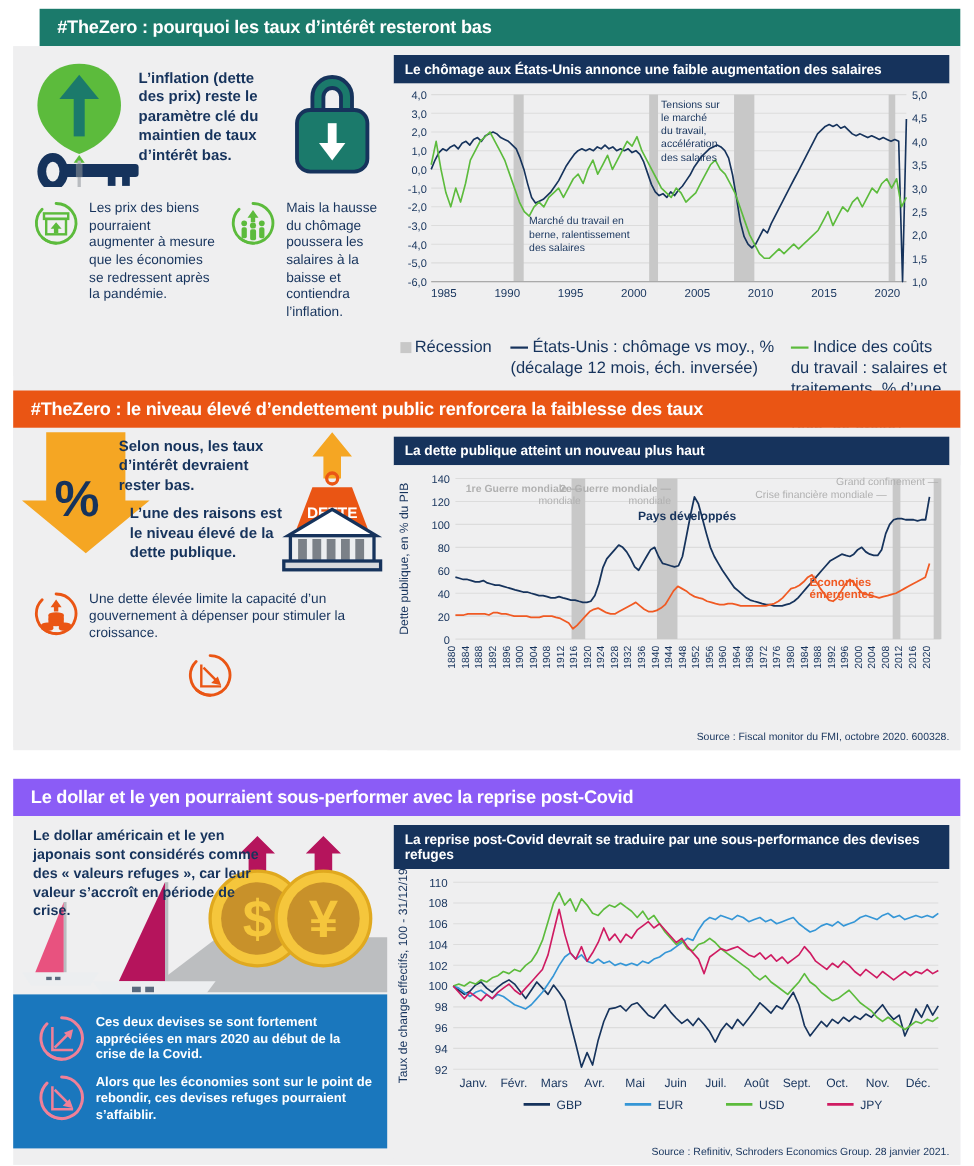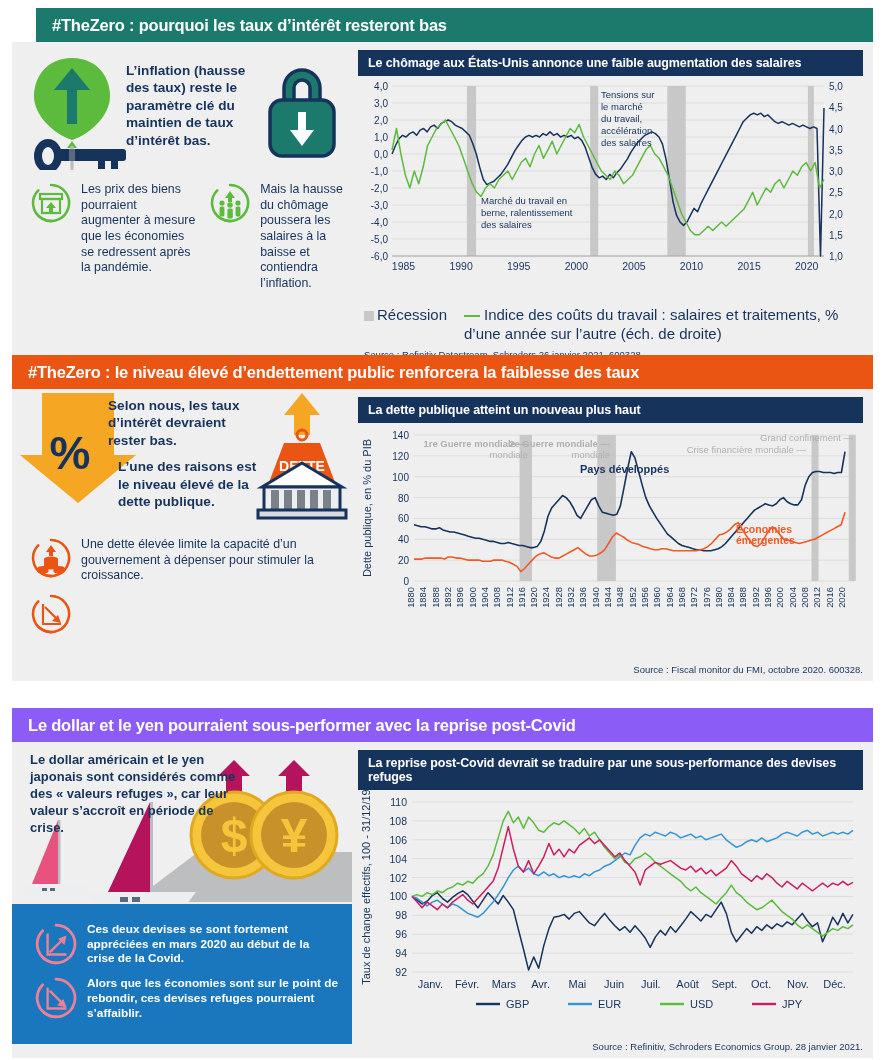--- a/index.html
+++ b/index.html
@@ -47,21 +47,21 @@
   .s1-hero { position:absolute; top:8px; left:0; width:342px; height:120px; }
   .s1-lead { position:absolute; left:114px; top:20px; width:130px; }
   .s1-bullets { position:absolute; top:140px; left:18px; width:320px; display:flex; flex-direction:row; gap:10px;}
 
   
   #sec2 { top:355px; }
   #sec2 .left { height:290px; }
   .s2-hero { position:absolute; top:2px; left:0; width:342px; height:130px; }
   .s2-lead { position:absolute; left:96px; top:8px; width:152px; }
   .s2-lead .sub { margin-top:9px; padding-left:10px; }
-  .s2-bullets { position:absolute; top:148px; left:18px; width:322px; display:flex; flex-direction:column; gap:9px;}
+  .s2-bullets { position:absolute; top:148px; left:18px; width:322px; display:flex; flex-direction:column; gap:9px;align-items:center;}
 
   
   #sec3 { top:708px; }
   #sec3 .left { height:302px; }
   .s3-lead { position:absolute; left:18px; top:10px; width:210px; font-weight:bold; font-size:13px; line-height:1.3; }
   .s3-illus { position:absolute; top:0; left:0; width:342px; height:170px; }
   .s3-blue { position:absolute; top:162px; left:0; width:342px; height:140px; background:#1a77bd; }
   .s3-bullets { position:absolute; top:180px; left:22px; width:306px; display:flex; flex-direction:column; gap:10px; }
   .s3-bullets .txt { color:#fff; font-weight:bold; font-size:11.8px; line-height:1.25; }
   .legend { display:flex; flex-wrap:wrap; font-size:15px; color:#16335c; line-height:1.25; }
@@ -101,21 +101,21 @@
           <g>
             <path d="M272 38 a18 18 0 0 1 36 0 v14 h-10 v-14 a8 8 0 0 0 -16 0 v14 h-10 z" fill="#1b7a6b" stroke="#16335c" stroke-width="3.5"></path>
             <rect x="258" y="50" width="64" height="56" rx="12" fill="#1b7a6b" stroke="#16335c" stroke-width="3.5"></rect>
             <g fill="#ffffff">
               <rect x="286" y="62" width="8" height="22"></rect>
               <polygon points="290,96 278,80 302,80"></polygon>
             </g>
           </g>
         </svg>
 
-        <div class="s1-lead lead">L’inflation (hausse des taux) reste le paramètre clé du maintien de taux d’intérêt bas.</div>
+        <div class="s1-lead lead">L’inflation (dette des prix) reste le paramètre clé du maintien de taux d’intérêt bas.</div>
 
         <div class="s1-bullets">
           <div class="bullet">
             <svg class="ico" width="42" height="42" viewBox="0 0 42 42">
               <path d="M21 3 a18 18 0 1 1 -12.7 5.3" fill="none" stroke="#5cbb3c" stroke-width="2.6" stroke-linecap="round"></path>
               <path d="M21 39 a18 18 0 0 1 -12 -4.6" fill="none" stroke="#5cbb3c" stroke-width="2.6" stroke-linecap="round"></path>
               <rect x="10" y="12" width="22" height="5" fill="none" stroke="#5cbb3c" stroke-width="2.2"></rect>
               <rect x="12" y="17" width="18" height="14" fill="none" stroke="#5cbb3c" stroke-width="2.2"></rect>
               <polygon points="21,20 26,26 23,26 23,30 19,30 19,26 16,26" fill="#5cbb3c"></polygon>
             </svg>
@@ -195,20 +195,21 @@
               <text x="123" y="140" font-family="Liberation Sans, sans-serif" font-size="9.5" fill="#16335c">berne, ralentissement</text>
               <text x="123" y="152" font-family="Liberation Sans, sans-serif" font-size="9.5" fill="#16335c">des salaires</text>
               <text x="243" y="22" font-family="Liberation Sans, sans-serif" font-size="9.5" fill="#16335c">Tensions sur</text>
               <text x="243" y="34" font-family="Liberation Sans, sans-serif" font-size="9.5" fill="#16335c">le marché</text>
               <text x="243" y="46" font-family="Liberation Sans, sans-serif" font-size="9.5" fill="#16335c">du travail,</text>
               <text x="243" y="58" font-family="Liberation Sans, sans-serif" font-size="9.5" fill="#16335c">accélération</text>
               <text x="243" y="70" font-family="Liberation Sans, sans-serif" font-size="9.5" fill="#16335c">des salaires</text>
             </svg>
           <div class="legend" style="padding:1px 0 0 6px;">
             <div style="width:100px;"><span class="lg-box"></span><span>Récession</span></div>
+            <div style="width:255px;"><span class="lg-line" style="background:#16335c"></span><span>États-Unis : chômage vs moy., % (décalage 12 mois, éch. inversée)</span></div>
             <div style="width:auto;flex:1;"><span class="lg-line" style="background:#5cbb3c"></span><span>Indice des coûts du travail : salaires et traitements, % d’une année sur l’autre (éch. de droite)</span></div>
           </div>
           <div class="source" style="text-align:left;padding-left:6px;margin-top:3px;">Source : Refinitiv Datastream, Schroders 26 janvier 2021. 600328</div>
         </div>
       </div>
     </div>
   </div>
 
   <div class="section" id="sec2">
     <div class="band orange">#TheZero : le niveau élevé d’endettement public renforcera la faiblesse des taux</div>

